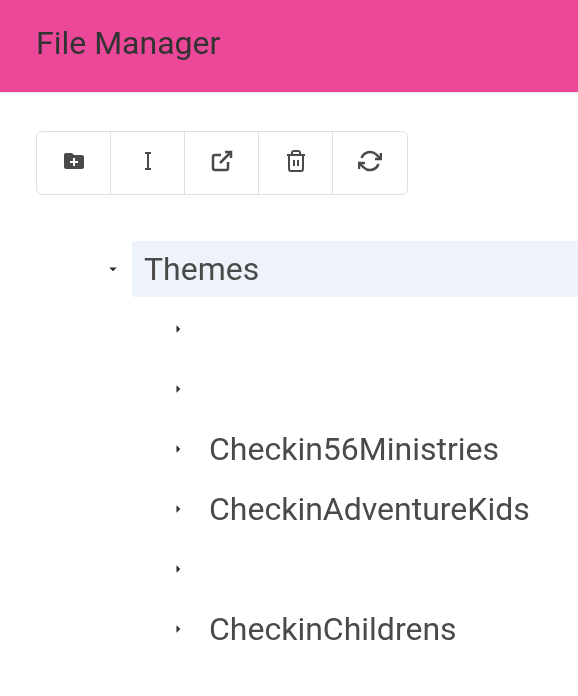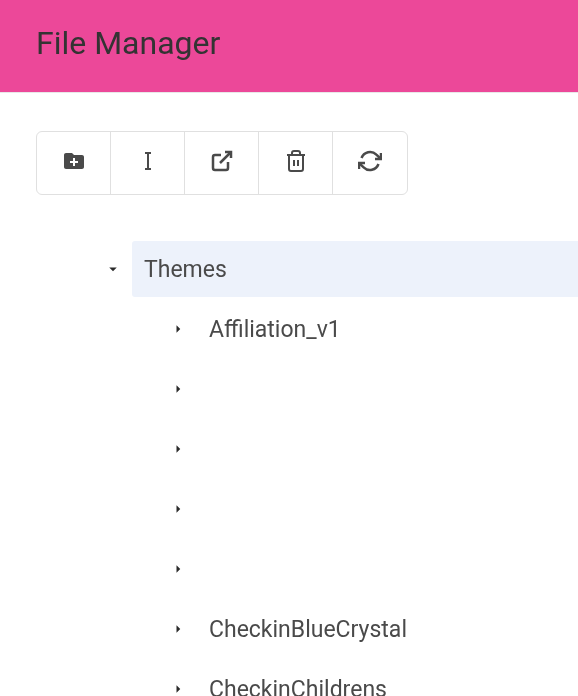--- a/index.html
+++ b/index.html
@@ -82,21 +82,21 @@
     }
     .tree-label-wrap {
       display: flex;
       align-items: center;
       height: 56px;
       flex: 1;
       padding-left: 12px;
       margin-left: 6px;
     }
     .tree-label {
-      font-size: 23px;
+      font-size: 32px;
       color: #4a4a4a;
       font-weight: 400;
     }
   </style>
 </head>
 <body>
 
 <div class="header">
   <h1>File Manager</h1>
 </div>
@@ -156,67 +156,60 @@
       <span class="tree-label">Themes</span>
     </span>
   </div>
 
   <div class="tree-item child">
     <span class="tree-toggle">
       <svg viewBox="0 0 24 24" fill="currentColor">
           <path d="M10 7l5 5-5 5z"></path>
         </svg>
     </span>
-    <span class="tree-label-wrap">
-      <span class="tree-label">Affiliation_v1</span>
-    </span>
-  </div>
-
-  <div class="tree-item child">
-    <span class="tree-toggle">
-      <svg viewBox="0 0 24 24" fill="currentColor">
-          <path d="M10 7l5 5-5 5z"></path>
-        </svg>
-    </span>
-  </div>
-
-  <div class="tree-item child">
-    <span class="tree-toggle">
-      <svg viewBox="0 0 24 24" fill="currentColor">
-          <path d="M10 7l5 5-5 5z"></path>
-        </svg>
-    </span>
-  </div>
-
-  <div class="tree-item child">
-    <span class="tree-toggle">
-      <svg viewBox="0 0 24 24" fill="currentColor">
-          <path d="M10 7l5 5-5 5z"></path>
-        </svg>
-    </span>
-  </div>
-
-  <div class="tree-item child">
-    <span class="tree-toggle">
-      <svg viewBox="0 0 24 24" fill="currentColor">
-          <path d="M10 7l5 5-5 5z"></path>
-        </svg>
-    </span>
-  </div>
-
-  <div class="tree-item child">
-    <span class="tree-toggle">
-      <svg viewBox="0 0 24 24" fill="currentColor">
-          <path d="M10 7l5 5-5 5z"></path>
-        </svg>
-    </span>
-    <span class="tree-label-wrap">
-      <span class="tree-label">CheckinBlueCrystal</span>
-    </span>
-  </div>
+  </div>
+
+  <div class="tree-item child">
+    <span class="tree-toggle">
+      <svg viewBox="0 0 24 24" fill="currentColor">
+          <path d="M10 7l5 5-5 5z"></path>
+        </svg>
+    </span>
+  </div>
+
+  <div class="tree-item child">
+    <span class="tree-toggle">
+      <svg viewBox="0 0 24 24" fill="currentColor">
+          <path d="M10 7l5 5-5 5z"></path>
+        </svg>
+    </span>
+    <span class="tree-label-wrap">
+      <span class="tree-label">Checkin56Ministries</span>
+    </span>
+  </div>
+
+  <div class="tree-item child">
+    <span class="tree-toggle">
+      <svg viewBox="0 0 24 24" fill="currentColor">
+          <path d="M10 7l5 5-5 5z"></path>
+        </svg>
+    </span>
+    <span class="tree-label-wrap">
+      <span class="tree-label">CheckinAdventureKids</span>
+    </span>
+  </div>
+
+  <div class="tree-item child">
+    <span class="tree-toggle">
+      <svg viewBox="0 0 24 24" fill="currentColor">
+          <path d="M10 7l5 5-5 5z"></path>
+        </svg>
+    </span>
+  </div>
+
 
   <div class="tree-item child">
     <span class="tree-toggle">
       <svg viewBox="0 0 24 24" fill="currentColor">
           <path d="M10 7l5 5-5 5z"></path>
         </svg>
     </span>
     <span class="tree-label-wrap">
       <span class="tree-label">CheckinChildrens</span>
     </span>

